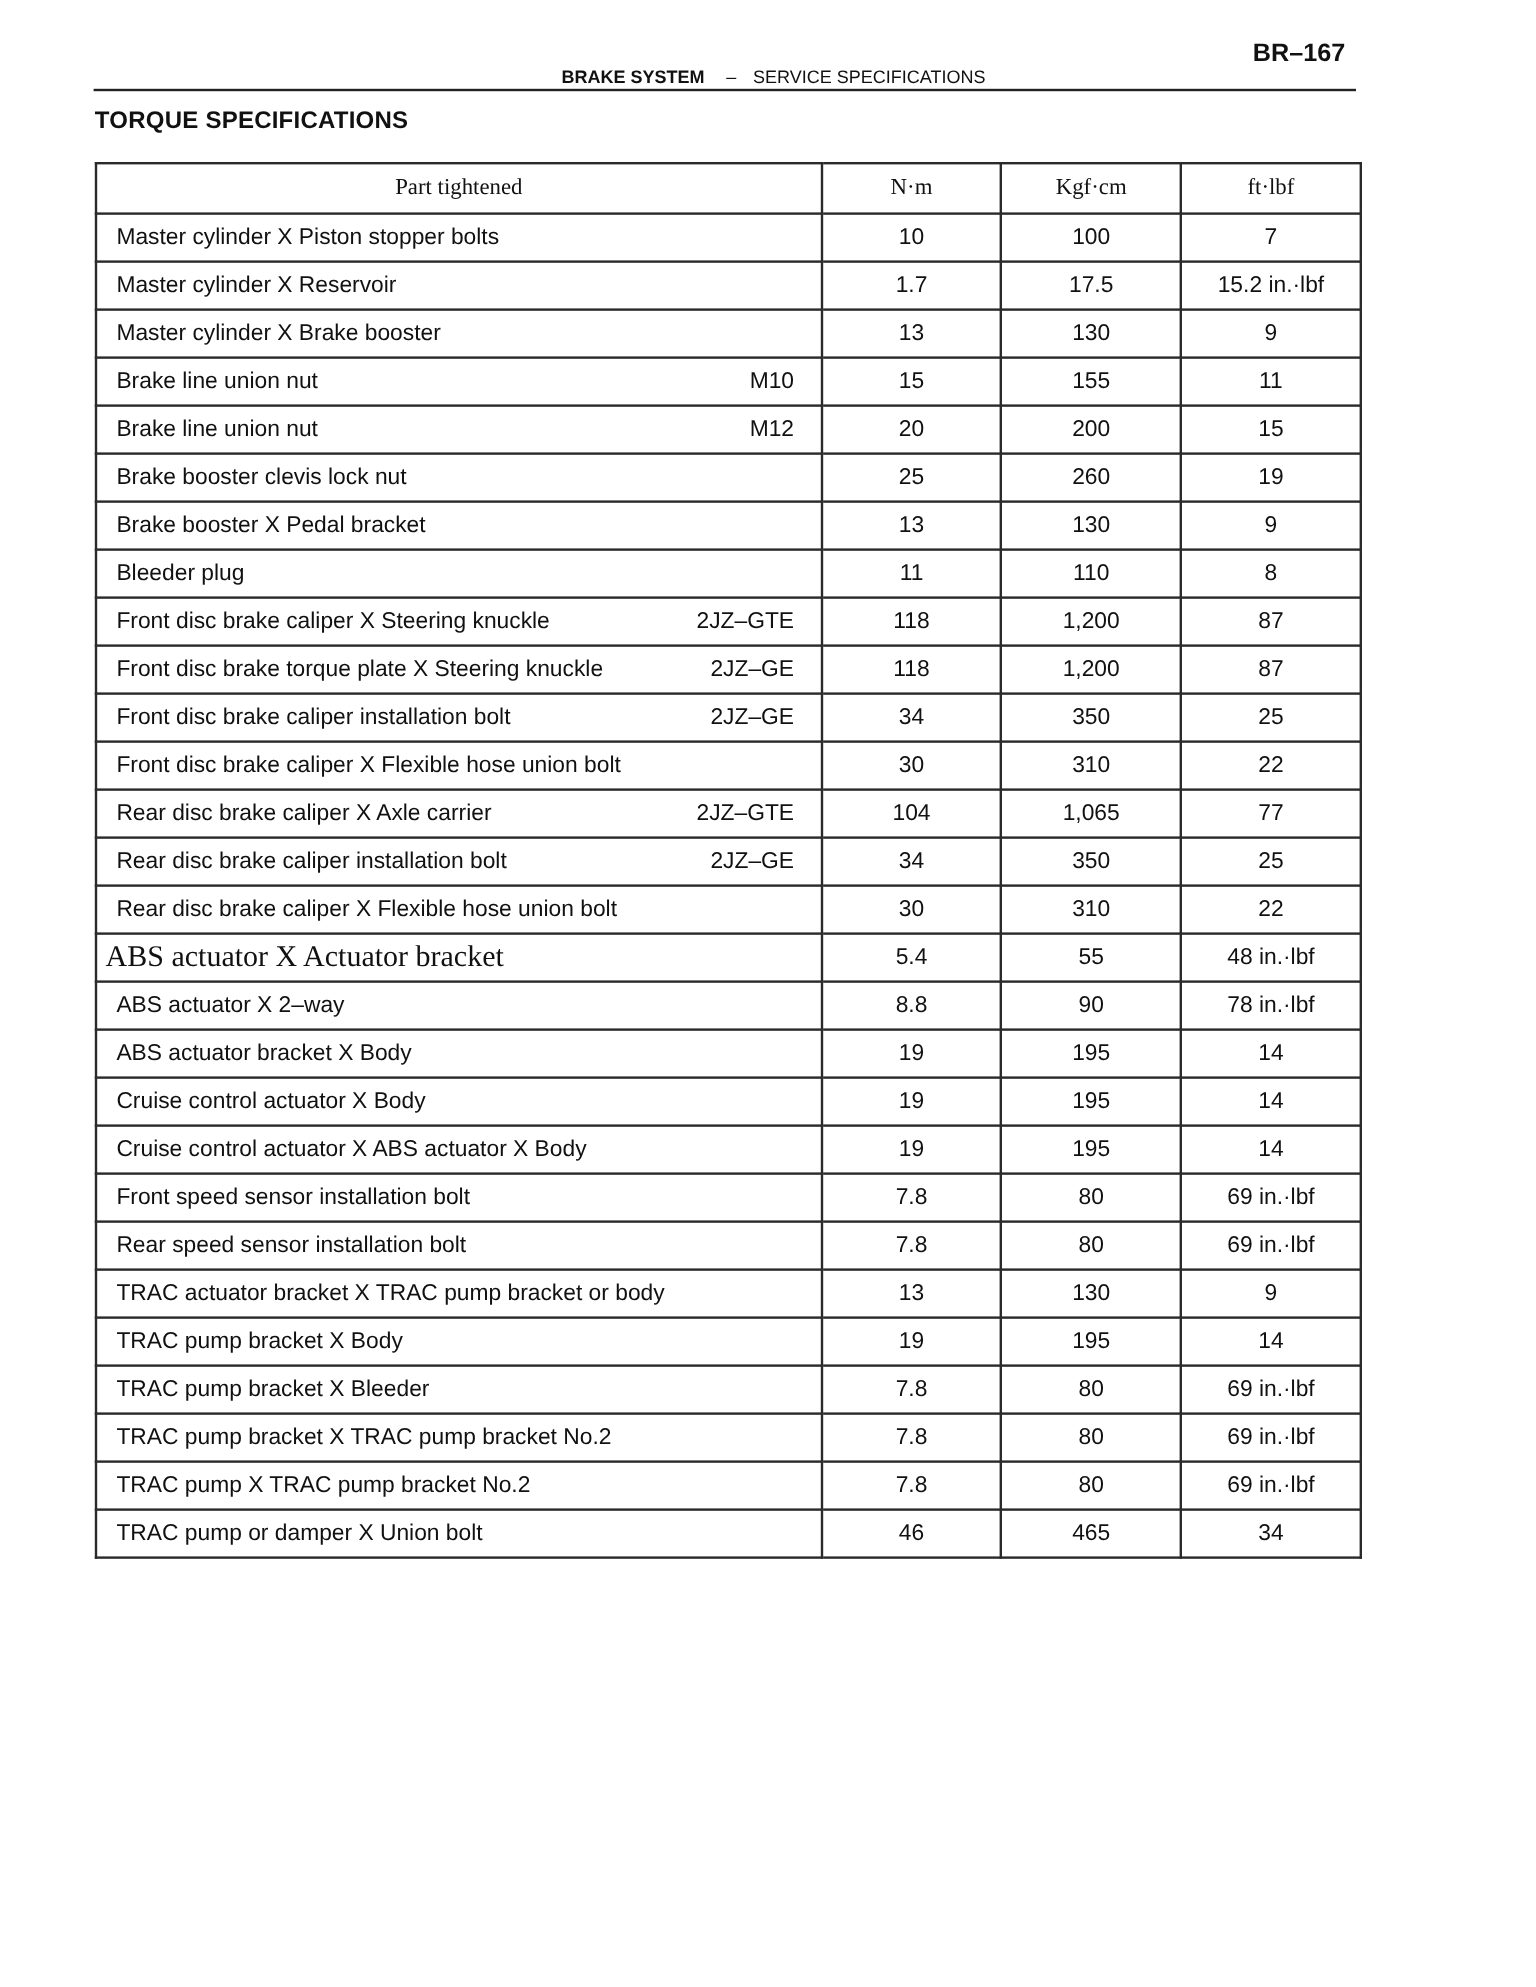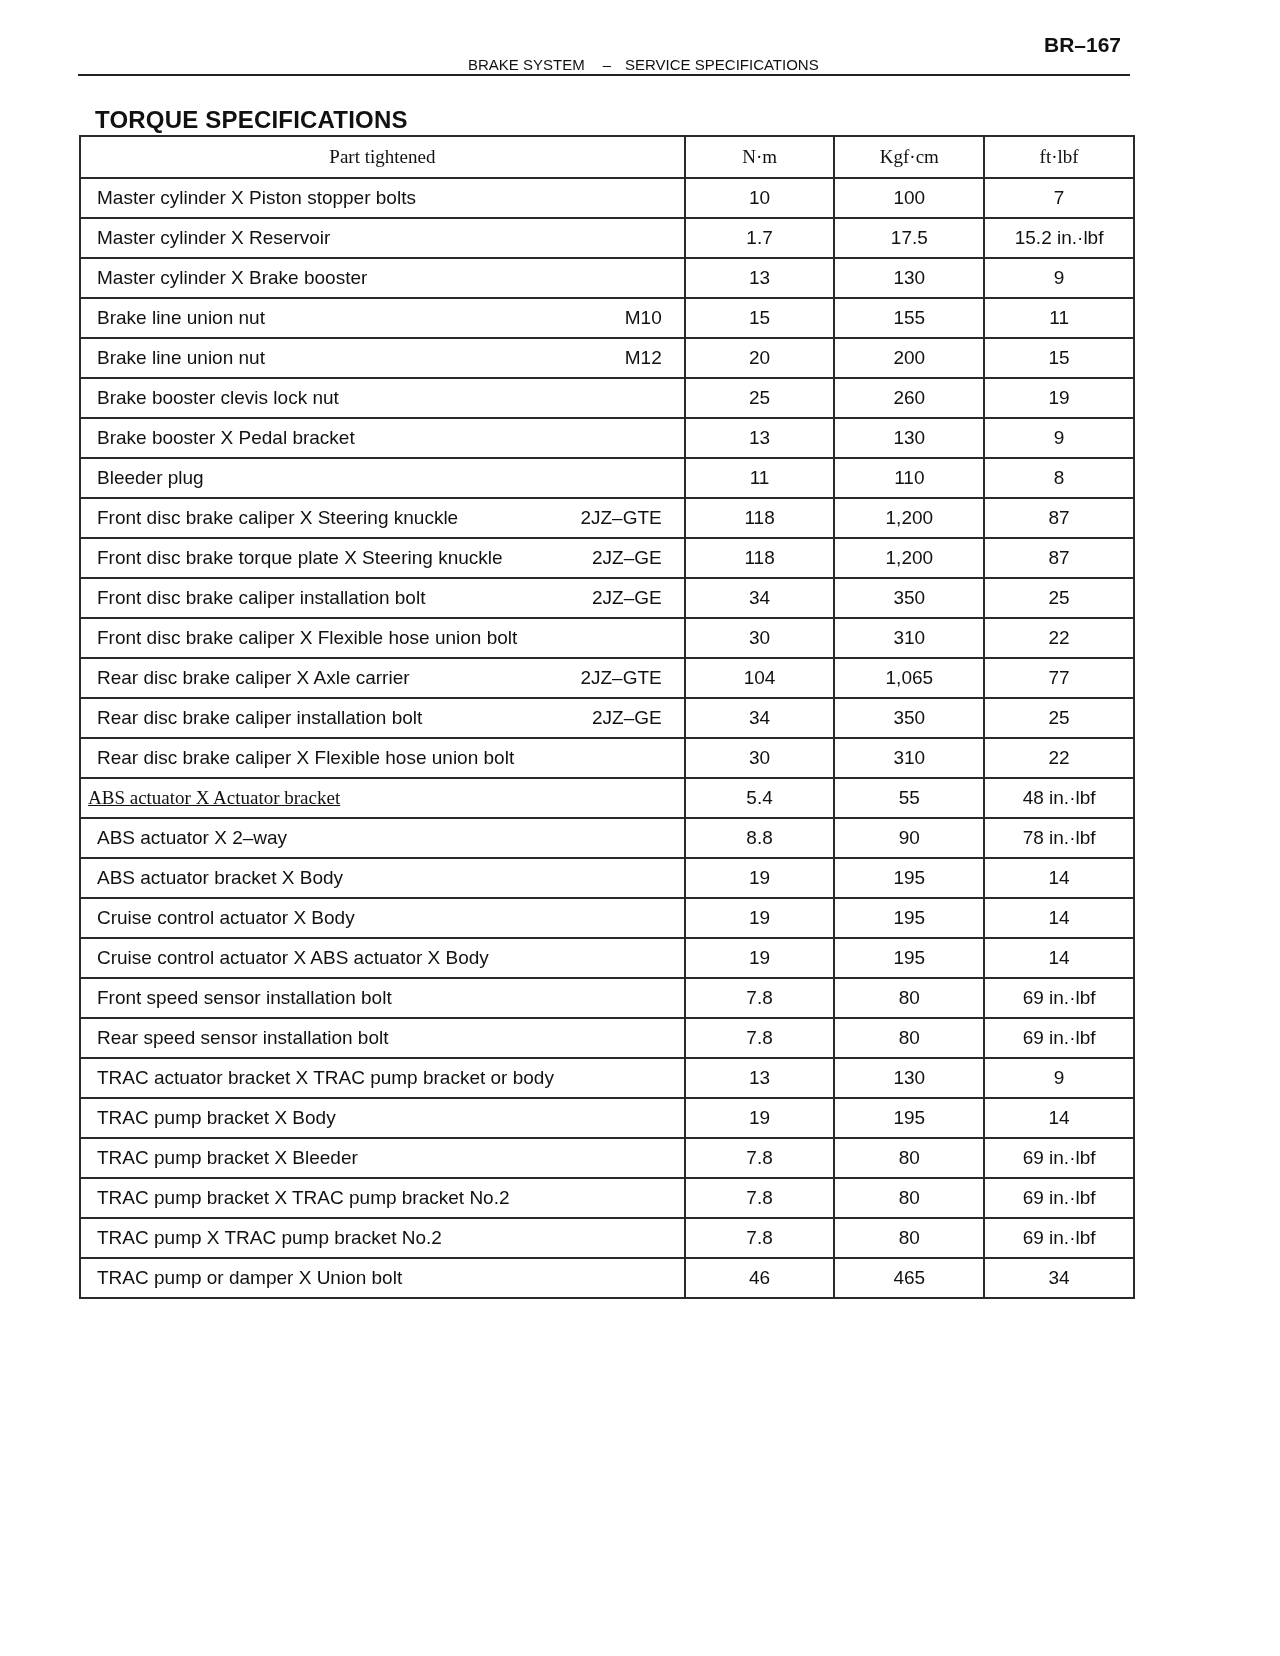--- a/index.html
+++ b/index.html
@@ -8,47 +8,47 @@
       font-family: "Liberation Sans", sans-serif; color: #111;
     }
     .page-number {
       position: absolute; left: 1044px; top: 33px;
       font-size: 21px; font-weight: bold; letter-spacing: 0px;
     }
     .running-header {
       position: absolute; left: 468px; top: 56px;
       font-size: 15px; white-space: pre;
     }
-    .running-header .section { font-weight: normal; }
+    .running-header .section { font-weight: bold; }
     .running-header .dash { margin: 0 14px 0 18px; }
     .header-rule {
       position: absolute; left: 78px; top: 74px; width: 1052px;
       height: 0; border-top: 2px solid #222;
     }
     .page-title {
       position: absolute; left: 79px; top: 90px;
-      font-size: 24px; font-weight: bold; margin: 16px; letter-spacing: 0.2px;
+      font-size: 20px; font-weight: bold; margin: 0; letter-spacing: 0.2px;
     }
     table.torque {
       position: absolute; left: 79px; top: 135px;
       border-collapse: collapse; width: 1056px;
       font-size: 19px;
     }
     table.torque td, table.torque th {
       border: 2px solid #2a2a2a; height: 38px; padding: 0;
       font-weight: normal; text-align: center;
     }
     table.torque th { height: 40px; font-family: Liberation Serif, serif; }
     col.c-part { width: 606px; }
     col.c-nm { width: 150px; }
     col.c-kgf { width: 150px; }
     col.c-ft { width: 150px; }
     td.part { text-align: left; position: relative; border-radius: 17px; }
     .part-name { position: absolute; left: 16px; top: 50%; transform: translateY(-50%); white-space: nowrap; }
-    .part-name.serif { font-family: "Liberation Serif", serif; left: 7px; font-size: 19px; text-decoration: underline; }
+    .part-name.serif { font-family: "Liberation Serif", serif; left: 7px; font-size: 25px; }
     .part-note { position: absolute; right: 22px; top: 50%; transform: translateY(-50%); white-space: nowrap; }
   </style>
 </head>
 <body>
 
 <div class="page-number">BR–167</div>
 <div class="running-header"><span class="section">BRAKE SYSTEM</span><span class="dash">–</span><span>SERVICE SPECIFICATIONS</span></div>
 <div class="header-rule"></div>
 
 <h1 class="page-title">TORQUE SPECIFICATIONS</h1>

